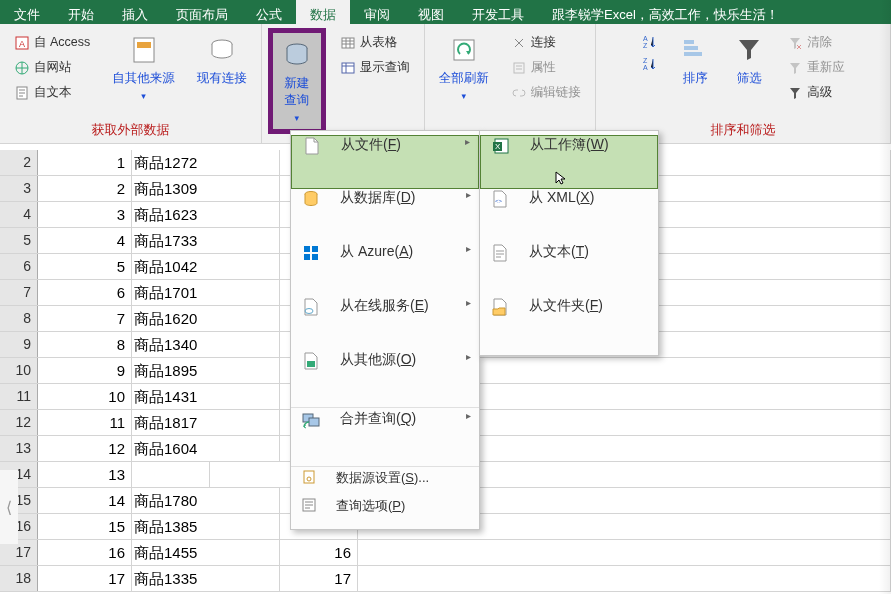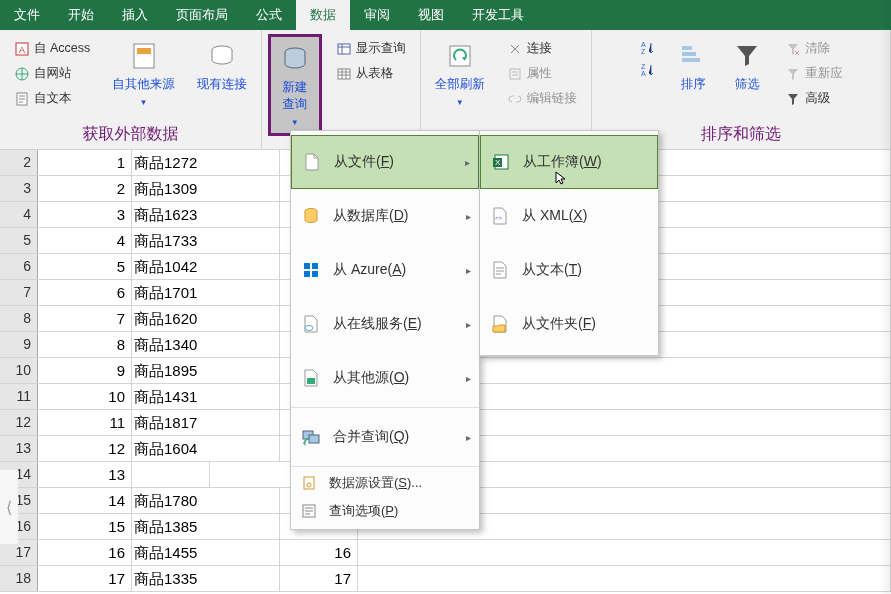--- a/index.html
+++ b/index.html
@@ -1,46 +1,46 @@
 <!DOCTYPE html>
 <html><head>
 <meta charset="utf-8">
 <style>
 * { box-sizing: border-box; margin: 0; padding: 0; font-family: "Microsoft YaHei", sans-serif; }
 body { background: #fff; width: 891px; height: 594px; overflow: hidden; position: relative; }
 
-.tabs { display: flex; background: #217346; height: 30px; }
+.tabs { display: flex; background: #217346; height: 24px; }
 .tab { color: #fff; padding: 6px 14px; font-size: 13px; cursor: pointer; }
 .tab.active { background: #f1f1f1; color: #217346; }
 
 .ribbon { background: #f1f1f1; height: 120px; border-bottom: 1px solid #d4d4d4; display: flex; }
 .group { border-right: 1px solid #d4d4d4; display: flex; flex-direction: column; align-items: center; padding: 4px 6px 2px; }
 .group-body { display: flex; flex: 1; align-items: flex-start; gap: 6px; }
-.group-label { font-size: 16px; color: #701a75; padding: 2px 0; }
+.group-label { font-size: 13px; color: #b91c1c; padding: 2px 0; }
 
 .btn-col { display: flex; flex-direction: column; gap: 4px; padding: 4px; }
 .small-btn { display: flex; align-items: center; gap: 4px; font-size: 12.5px; color: #333; padding: 2px 4px; cursor: pointer; white-space: nowrap; }
 .big-btn { display: flex; flex-direction: column; align-items: center; gap: 4px; font-size: 12.5px; color: #1d4ed8; padding: 6px 8px; cursor: pointer; }
-.big-btn.active { background: #c5c5c5; border: 3px solid #701a75; }
+.big-btn.active { background: #c5c5c5; border: 5px solid #701a75; }
 .ico16 { width: 16px; height: 16px; display: inline-block; }
 .ico32 { width: 32px; height: 32px; display: inline-block; }
 .ico20 { width: 20px; height: 20px; display: inline-block; }
 
 .grid { position: absolute; top: 150px; left: 0; right: 0; bottom: 0; }
 .row { display: flex; height: 26px; border-bottom: 1px solid #d4d4d4; }
 .rowhead { width: 38px; background: #e6e6e6; border-right: 1px solid #aaa; text-align: right; padding-right: 6px; font-size: 14px; color: #333; line-height: 25px; }
 .cell { border-right: 1px solid #d4d4d4; font-size: 15px; color: #000; line-height: 25px; }
 .colA { width: 94px; text-align: right; padding-right: 6px; }
 .colB { width: 148px; padding-left: 2px; }
 .colC { width: 78px; text-align: right; padding-right: 6px; }
 
 .menu { position: absolute; background: #fcfcfc; border: 1px solid #c6c6c6; box-shadow: 3px 3px 6px rgba(0,0,0,.25); }
 .menu1 { top: 130px; left: 290px; width: 190px; padding: 4px 0; }
 .menu2 { top: 130px; left: 479px; width: 180px; padding: 4px 0; }
-.mitem { display: flex; align-items: center; height: 54px; padding: 0 10px; font-size: 14px; color: #333; cursor: pointer; gap: 12px; position: relative; }
+.mitem { display: flex; align-items: flex-start; height: 54px; padding: 0 10px; font-size: 14px; color: #333; cursor: pointer; gap: 19px; position: relative; }
 .mitem.hover { background: #c5e0b4; border: 1px solid #548235; }
 .mitem .arrow { position: absolute; right: 8px; font-size: 10px; color: #666; }
 .msep { height: 1px; background: #e0e0e0; margin: 2px 0; }
 .mitem.small { height: 28px; font-size: 13px; }
 .mitem.small .ico20 { width: 16px; height: 16px; }
 .mitem u { text-decoration: underline; }
 .cursor { position: absolute; top: 170px; left: 554px; font-size: 16px; pointer-events: none; }
 .right-fade { position: absolute; right: 0; top: 0; bottom: 0; width: 12px; background: linear-gradient(90deg, transparent, rgba(0,0,0,.06)); }
 .left-cap { position: absolute; left: 0; top: 470px; width: 18px; height: 74px; display:flex; align-items:center; justify-content:center; color:#999; background:#f6f6f6; }
 </style>
@@ -50,20 +50,21 @@
 <div class="tabs">
     <div class="tab">文件</div>
     <div class="tab">开始</div>
     <div class="tab">插入</div>
     <div class="tab">页面布局</div>
     <div class="tab">公式</div>
     <div class="tab active">数据</div>
     <div class="tab">审阅</div>
     <div class="tab">视图</div>
     <div class="tab">开发工具</div>
+    <div class="tab">跟李锐学Excel，高效工作，快乐生活！</div>
   </div>
 
 <div class="ribbon">
   <div class="group">
     <div class="group-body">
       <div class="btn-col">
         <div class="small-btn">
             <span class="ico16"><svg viewBox="0 0 16 16">
                 <rect x="2" y="2" width="12" height="12" fill="#fff" stroke="#c33"></rect>
                 <text x="5" y="12" font-size="9" fill="#c33">A</text>
@@ -111,31 +112,31 @@
               <ellipse cx="16" cy="9" rx="10" ry="4" fill="#bcd" stroke="#567"></ellipse>
               <path d="M6 9v12c0 2 4.5 4 10 4s10-2 10-4V9" fill="#bcd" stroke="#567"></path>
             </svg></span>
           <span style="white-space:pre-line;text-align:center">新建
 查询</span>
           <span style="font-size:9px">▾</span>
         </div>
       <div class="btn-col">
         <div class="small-btn">
             <span class="ico16"><svg viewBox="0 0 16 16">
+                <rect x="2" y="3" width="12" height="10" fill="#fff" stroke="#888"></rect>
+                <path d="M2 6h12M2 9h12M6 3v10M10 3v10" stroke="#888"></path>
+              </svg></span>
+            <span>从表格</span>
+          </div>
+        <div class="small-btn">
+            <span class="ico16"><svg viewBox="0 0 16 16">
                 <rect x="2" y="3" width="12" height="10" fill="#fff" stroke="#56a"></rect>
                 <path d="M2 6h12M6 3v10" stroke="#56a"></path>
               </svg></span>
             <span>显示查询</span>
-          </div>
-        <div class="small-btn">
-            <span class="ico16"><svg viewBox="0 0 16 16">
-                <rect x="2" y="3" width="12" height="10" fill="#fff" stroke="#888"></rect>
-                <path d="M2 6h12M2 9h12M6 3v10M10 3v10" stroke="#888"></path>
-              </svg></span>
-            <span>从表格</span>
           </div>
       </div>
     </div>
     <div class="group-label">&nbsp;</div>
   </div>
 
   <div class="group">
     <div class="group-body">
       <div class="big-btn">
           <span class="ico32"><svg viewBox="0 0 32 32">

